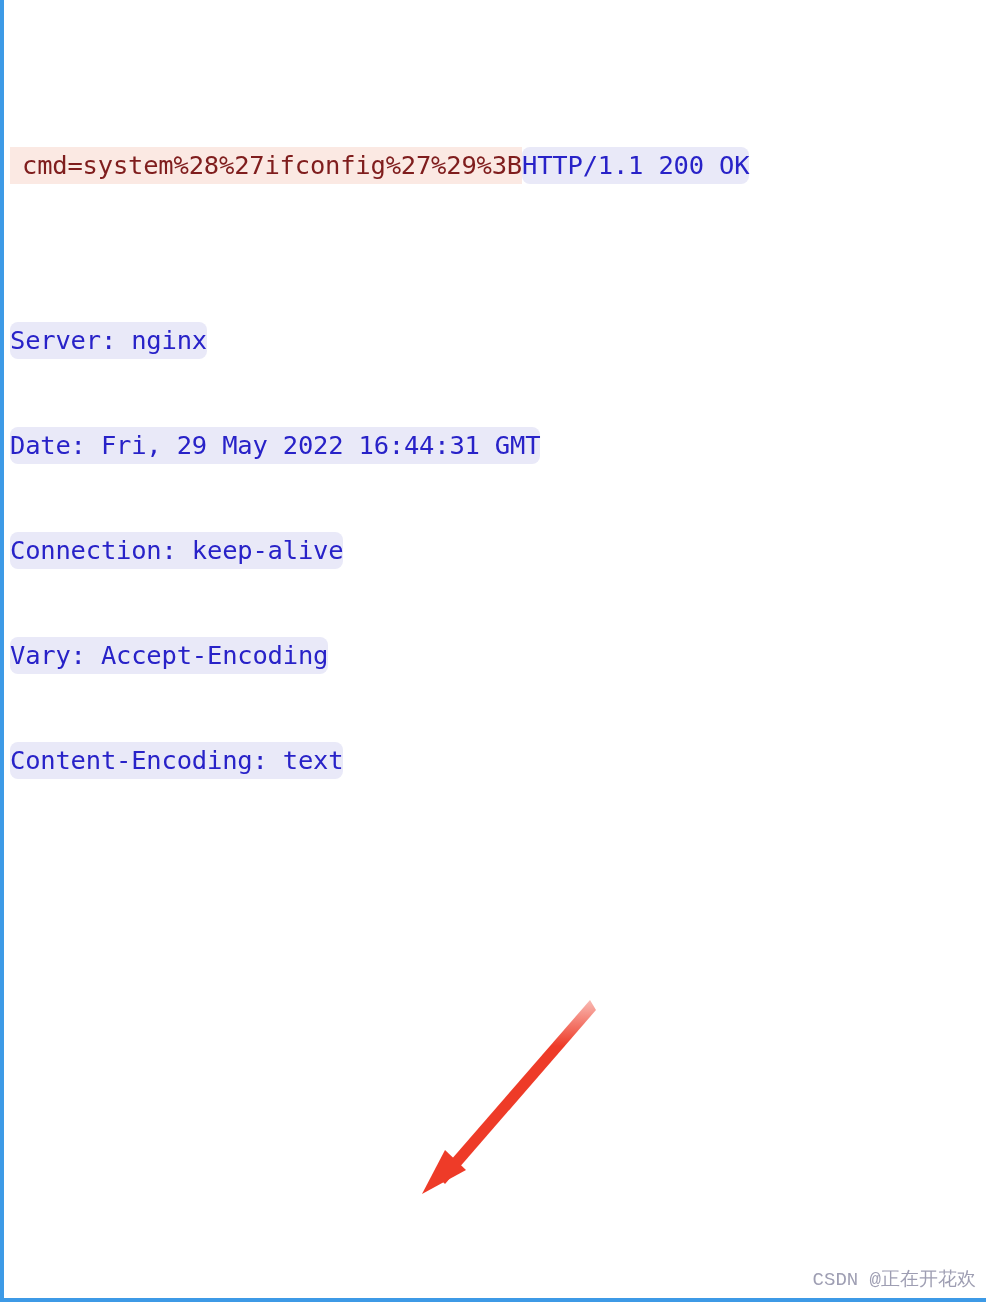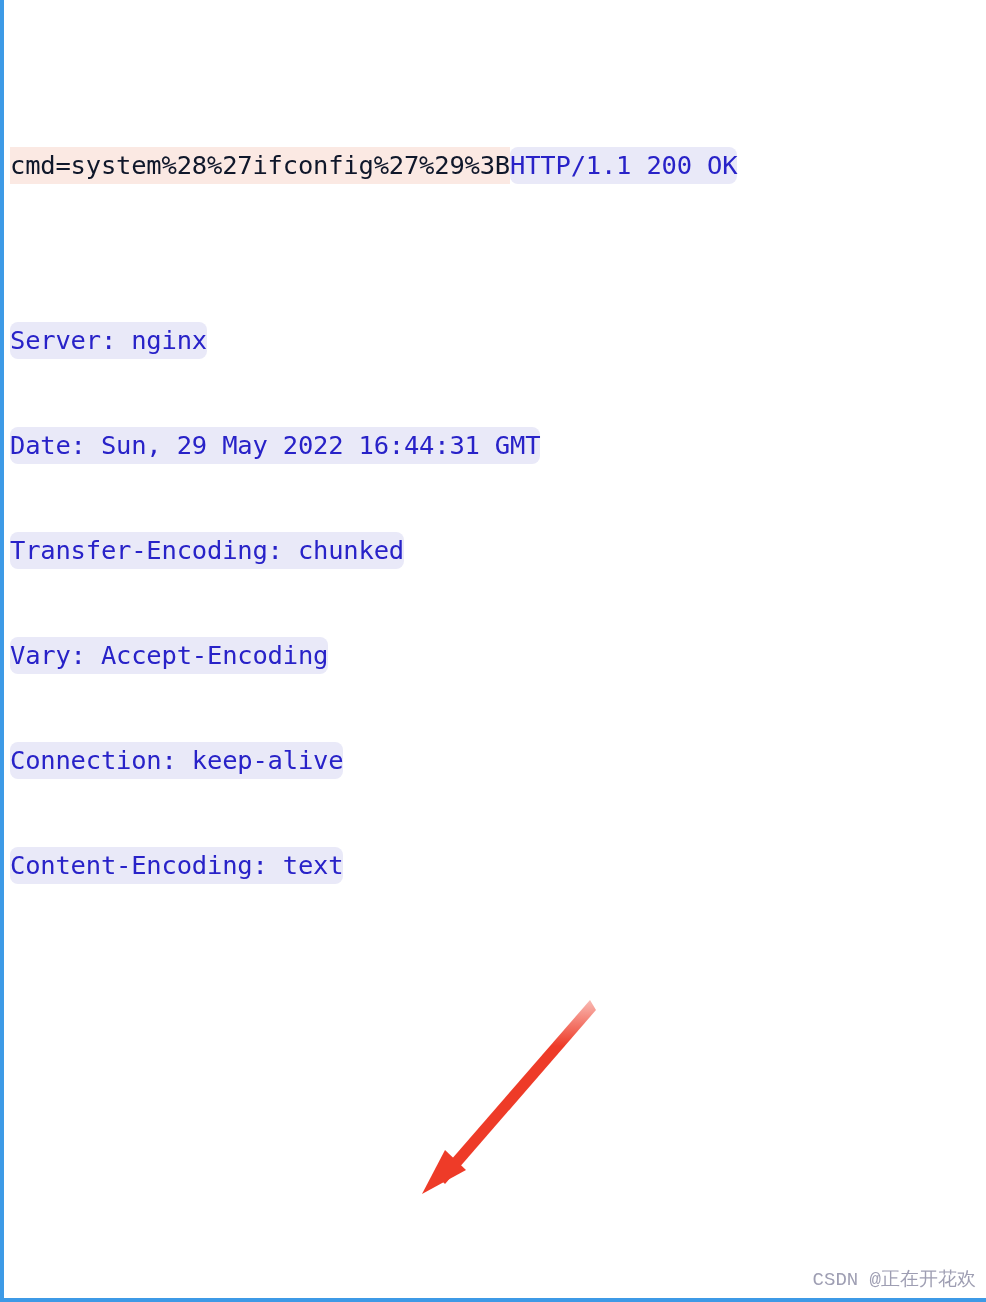--- a/index.html
+++ b/index.html
@@ -34,22 +34,22 @@
   }
   
   .hl {
     background: #e9e9f8;
     color: #2822c8;
     padding: 3px 0 4px 0;
     border-radius: 8px;
   }
   .hl-cmd {
     background: #fbe9e3;
-    color: #0f172a;
-    padding: 3px 0 4px 0;
+    color: #7f1d1d;
+    padding: 3px 0 4px 12px;
   }
   .blank { height: 35px; }
 
   
   #arrow {
     position: absolute;
     left: 0; top: 0;
     width: 986px; height: 1302px;
     pointer-events: none;
   }
@@ -71,24 +71,23 @@
 
 <div id="screen">
 
   <div id="terminal">
 
     
     <div class="line"><span class="hl-cmd">cmd=system%28%27ifconfig%27%29%3B</span><span class="hl">HTTP/1.1 200 OK</span></div>
 
     
     <div class="line"><span class="hl">Server: nginx</span></div>
-    <div class="line"><span class="hl">Date: Sun, 29 May 2022 16:44:31 GMT</span></div>
-    <div class="line"><span class="hl">Transfer-Encoding: chunked</span></div>
+    <div class="line"><span class="hl">Date: Fri, 29 May 2022 16:44:31 GMT</span></div>
+    <div class="line"><span class="hl">Connection: keep-alive</span></div>
     <div class="line"><span class="hl">Vary: Accept-Encoding</span></div>
-    <div class="line"><span class="hl">Connection: keep-alive</span></div>
     <div class="line"><span class="hl">Content-Encoding: text</span></div>
 
     <div class="blank"></div>
 
     
     
     
     
     
     

